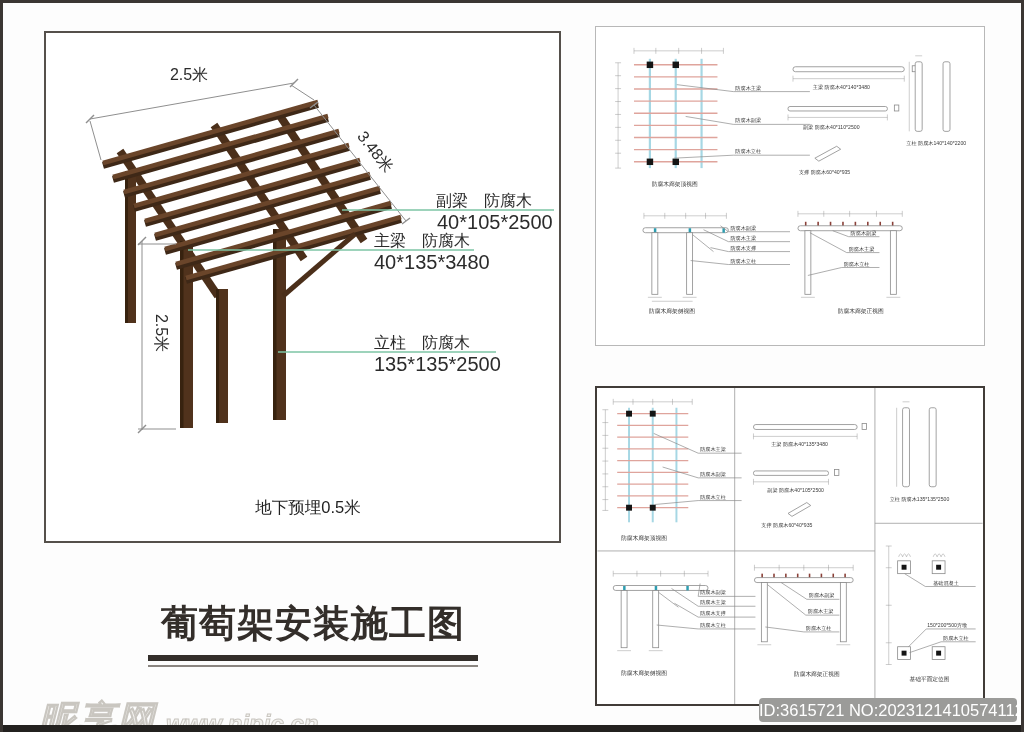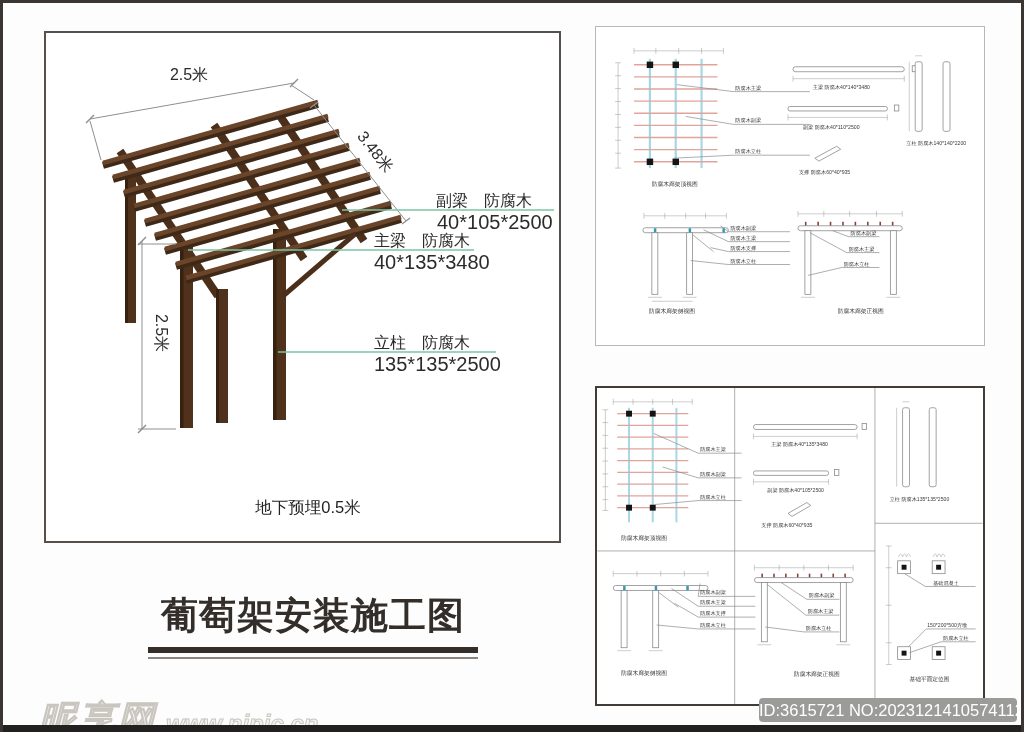--- a/index.html
+++ b/index.html
@@ -3,21 +3,21 @@
 <meta charset="utf-8">
 <style>
   html,body{margin:0;padding:0;background:#e8e8e8;font-family:"Liberation Sans",sans-serif;}
   .canvas{position:relative;width:1024px;height:732px;background:#fdfdfd;box-sizing:border-box;
           border:3px solid #3b3633;border-bottom:none;overflow:hidden;}
   .bottom-bar{position:absolute;left:0;right:0;bottom:0;height:7px;background:#23211f;}
   .left-panel{position:absolute;left:41px;top:28px;width:517px;height:512px;box-sizing:border-box;
               border:2px solid #55504b;background:#fff;}
   .left-panel svg{display:block;width:100%;height:100%;}
   .title-block{position:absolute;left:145px;top:588px;width:330px;text-align:center;}
-  .title-text{font-size:37px;font-weight:bold;color:#332e2a;letter-spacing:1px;white-space:nowrap;}
+  .title-text{font-size:37px;font-weight:bold;color:#332e2a;letter-spacing:1px;white-space:nowrap;margin-top:8px;}
   .rule-thick{height:6px;background:#332e2a;margin-top:6px;}
   .rule-thin{height:2px;background:#8a8580;margin-top:4px;}
   .panel{position:absolute;background:#fff;box-sizing:border-box;}
   .panel svg{display:block;width:100%;height:100%;}
   .panel-top{left:592px;top:23px;width:390px;height:320px;border:1px solid #b8b8b8;}
   .panel-bottom{left:592px;top:383px;width:390px;height:320px;border:2px solid #413c38;}
   .watermark{position:absolute;left:36px;top:692px;white-space:nowrap;color:#f4f3f0;
              -webkit-text-stroke:1px #c9c6c0;}
   .wm-brand{font-size:37px;font-weight:bold;font-style:italic;letter-spacing:2px;}
   .wm-url{font-size:24px;font-weight:bold;font-style:italic;margin-left:10px;}

